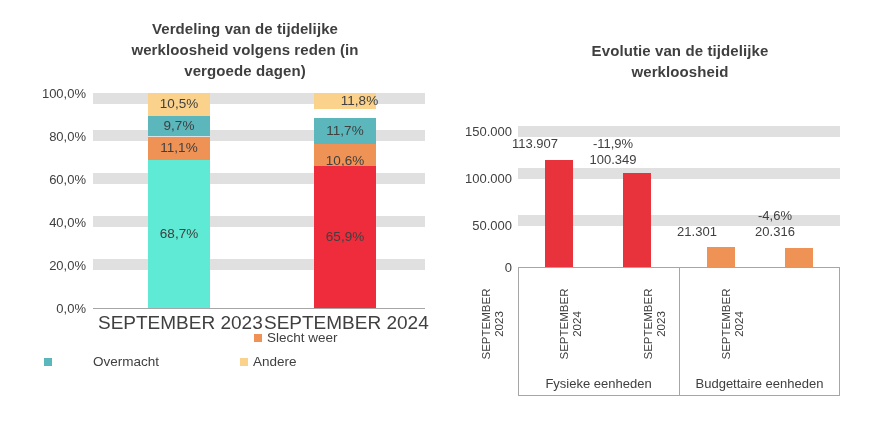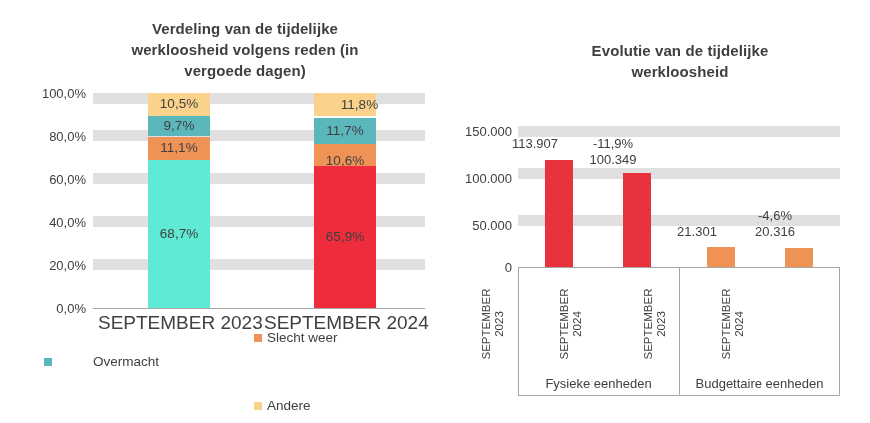--- a/index.html
+++ b/index.html
@@ -91,21 +91,21 @@
         </div>
         <div class="seg" style="top:43.5px;height:23.9px;background:#ef9255;">
           <span>11,1%</span>
         </div>
         <div class="seg" style="top:67.4px;height:147.6px;background:#5eead4;">
           <span>68,7%</span>
         </div>
       </div>
 
       <div class="bar" style="left:221px;width:62px;top:0;height:215px;">
-        <div class="seg" style="top:0px;height:23px;background:#fbd28b;padding-left:29px;">
+        <div class="seg" style="top:0px;height:16px;background:#fbd28b;padding-left:29px;">
           <span>11,8%</span>
         </div>
         <div class="seg" style="top:25.4px;height:25.2px;background:#5bb7bc;">
           <span>11,7%</span>
         </div>
         <div class="seg" style="top:50.6px;height:34px;background:#ef9255;">
           <span>10,6%</span>
         </div>
         <div class="seg" style="top:73.4px;height:141.6px;background:#ee2c3c;">
           <span>65,9%</span>
@@ -127,21 +127,21 @@
 
     <div class="legend" style="left:44px;top:330px;width:400px;height:46px;">
       <div class="legend-item" style="left:210px;top:0px;">
         <span class="legend-swatch" style="background:#ef9255;"></span>
         <span class="legend-label">Slecht weer</span>
       </div>
       <div class="legend-item" style="left:0px;top:24px;gap:36px;">
         <span class="legend-swatch" style="background:#5bb7bc;"></span>
         <span class="legend-label">Overmacht</span>
       </div>
-      <div class="legend-item" style="left:210px;top:24px;margin-top:44px;">
+      <div class="legend-item" style="left:196px;top:24px;">
         <span class="legend-swatch" style="background:#fbd28b;"></span>
         <span class="legend-label">Andere</span>
       </div>
     </div>
   </div>
 
   <div class="chart" style="left:450px;top:0;width:420px;height:423px;">
 
     <div class="chart-title" style="top:40px;">
       <div>Evolutie van de tijdelijke</div>

